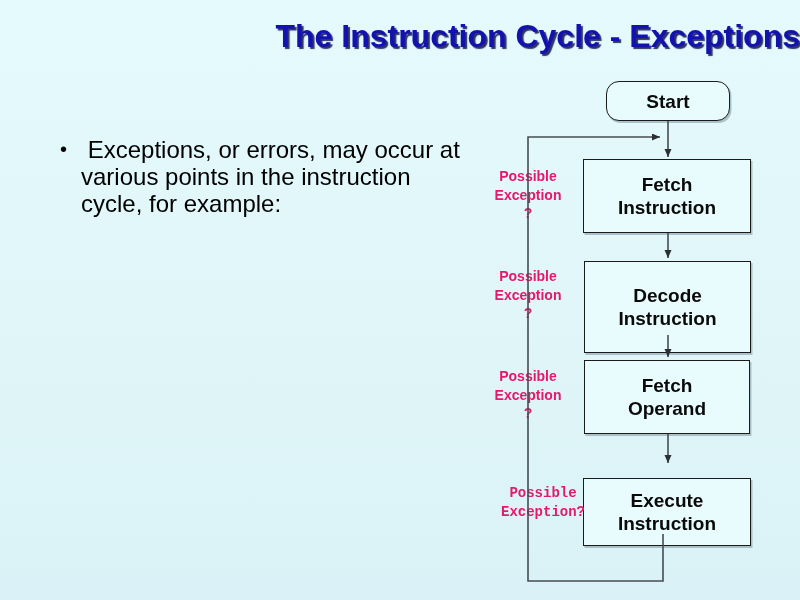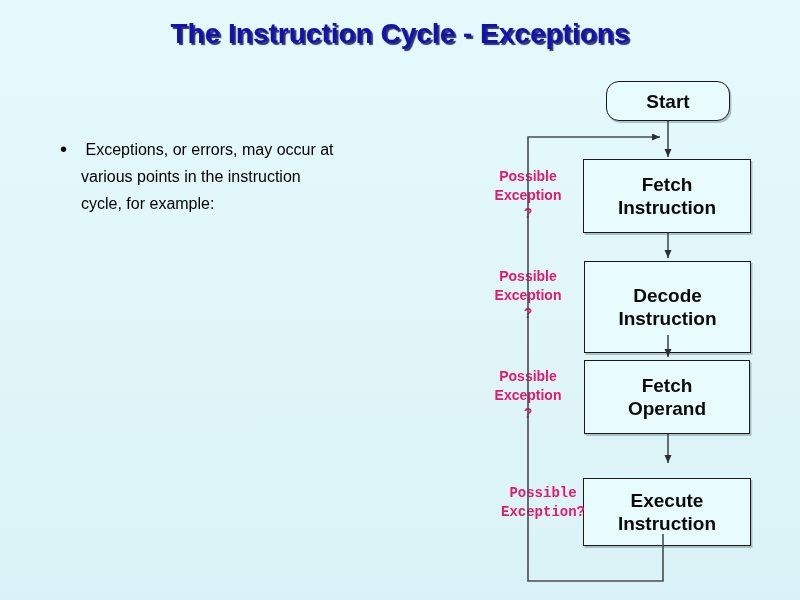--- a/index.html
+++ b/index.html
@@ -13,22 +13,22 @@
     background: linear-gradient(180deg, #e5fafd 0%, #dff5f8 60%, #daf2f7 100%);
     font-family: "Liberation Sans", sans-serif;
     overflow: hidden;
   }
   .title {
     position: absolute;
     top: 18px;
     left: 0;
     width: 100%;
     margin: 0;
-    text-align: center;
-    font-size: 28px;
+    text-align: right;
+    font-size: 32px;
     font-weight: bold;
     color: #1212b0;
     text-shadow: 2px 2px 1px rgba(15, 15, 70, 0.85);
     letter-spacing: 0px;
   }
   .bullet-block {
     position: absolute;
     left: 60px;
     top: 136px;
     width: 420px;
@@ -37,21 +37,21 @@
   }
   .bullet-marker {
     font-size: 20px;
     line-height: 27px;
     color: #000;
     margin-right: 14px;
     flex: 0 0 auto;
   }
   .bullet-text {
     margin: 0;
-    font-size: 16px;
+    font-size: 24px;
     line-height: 27px;
     color: #000;
     white-space: pre-wrap;
   }
   .node {
     position: absolute;
     box-sizing: border-box;
     background: #e8fbfd;
     border: 1.5px solid #1a1a1a;
     box-shadow: 1.5px 2px 0 rgba(125, 150, 160, 0.55);

